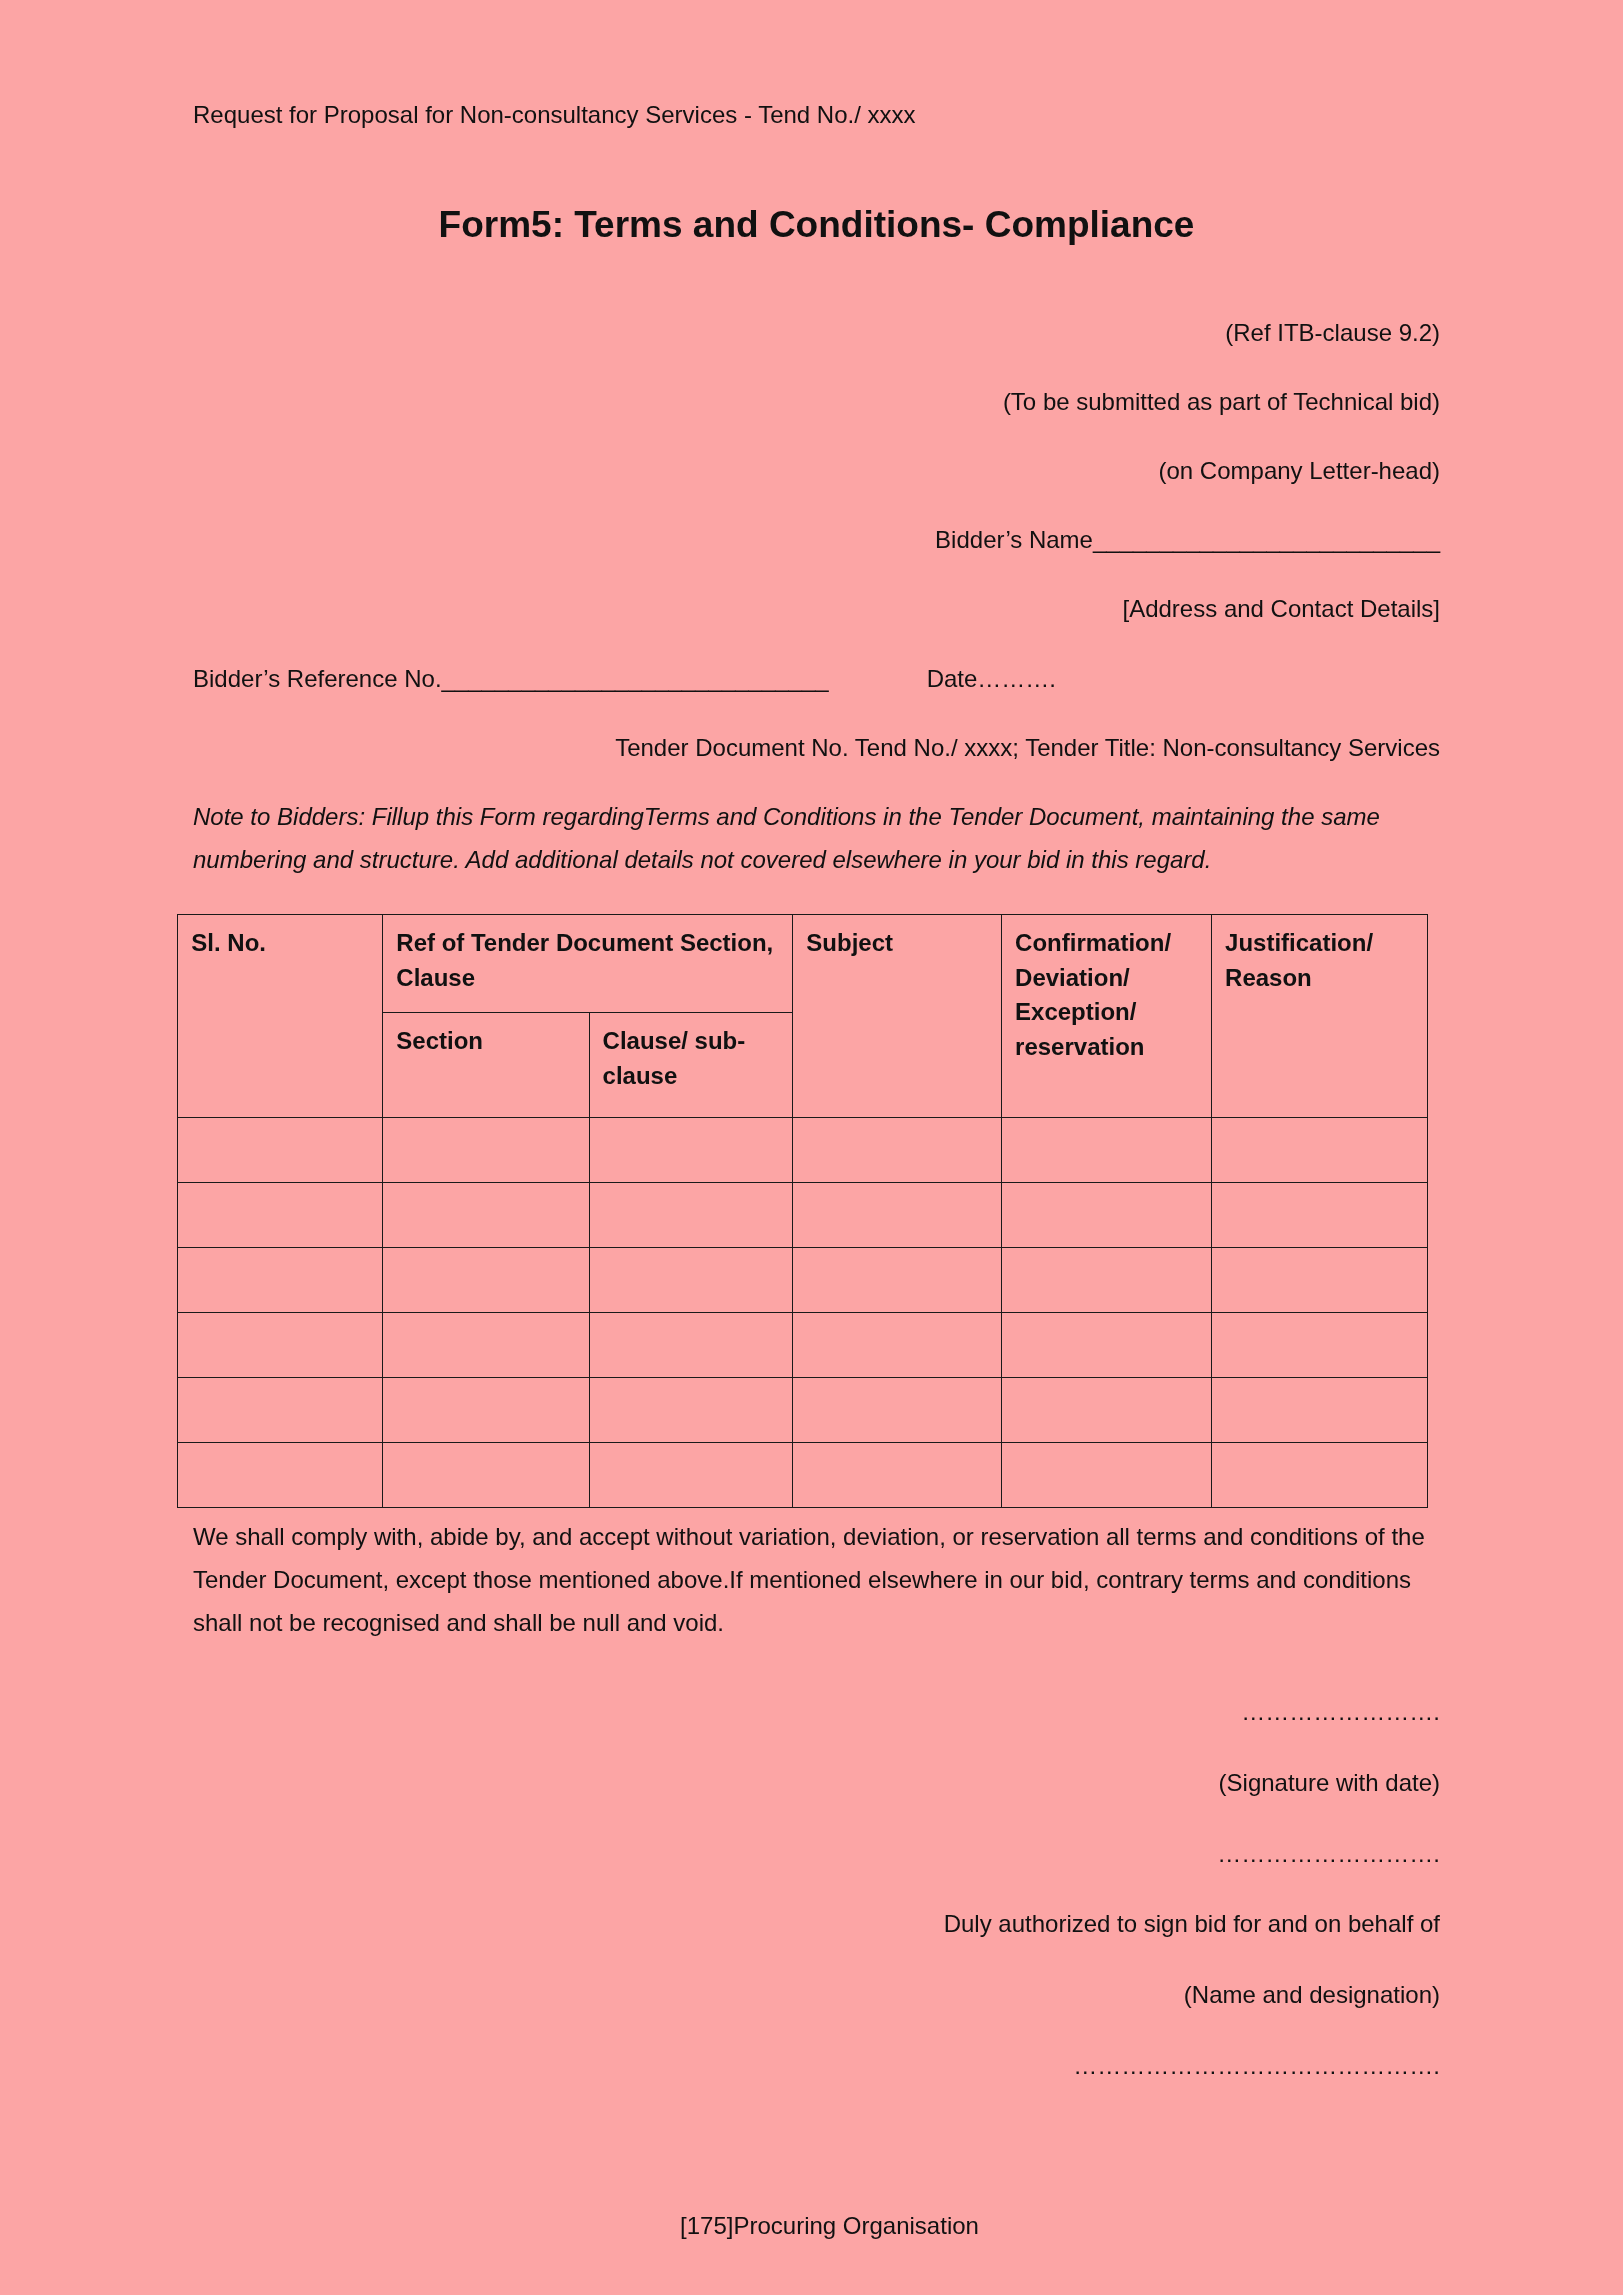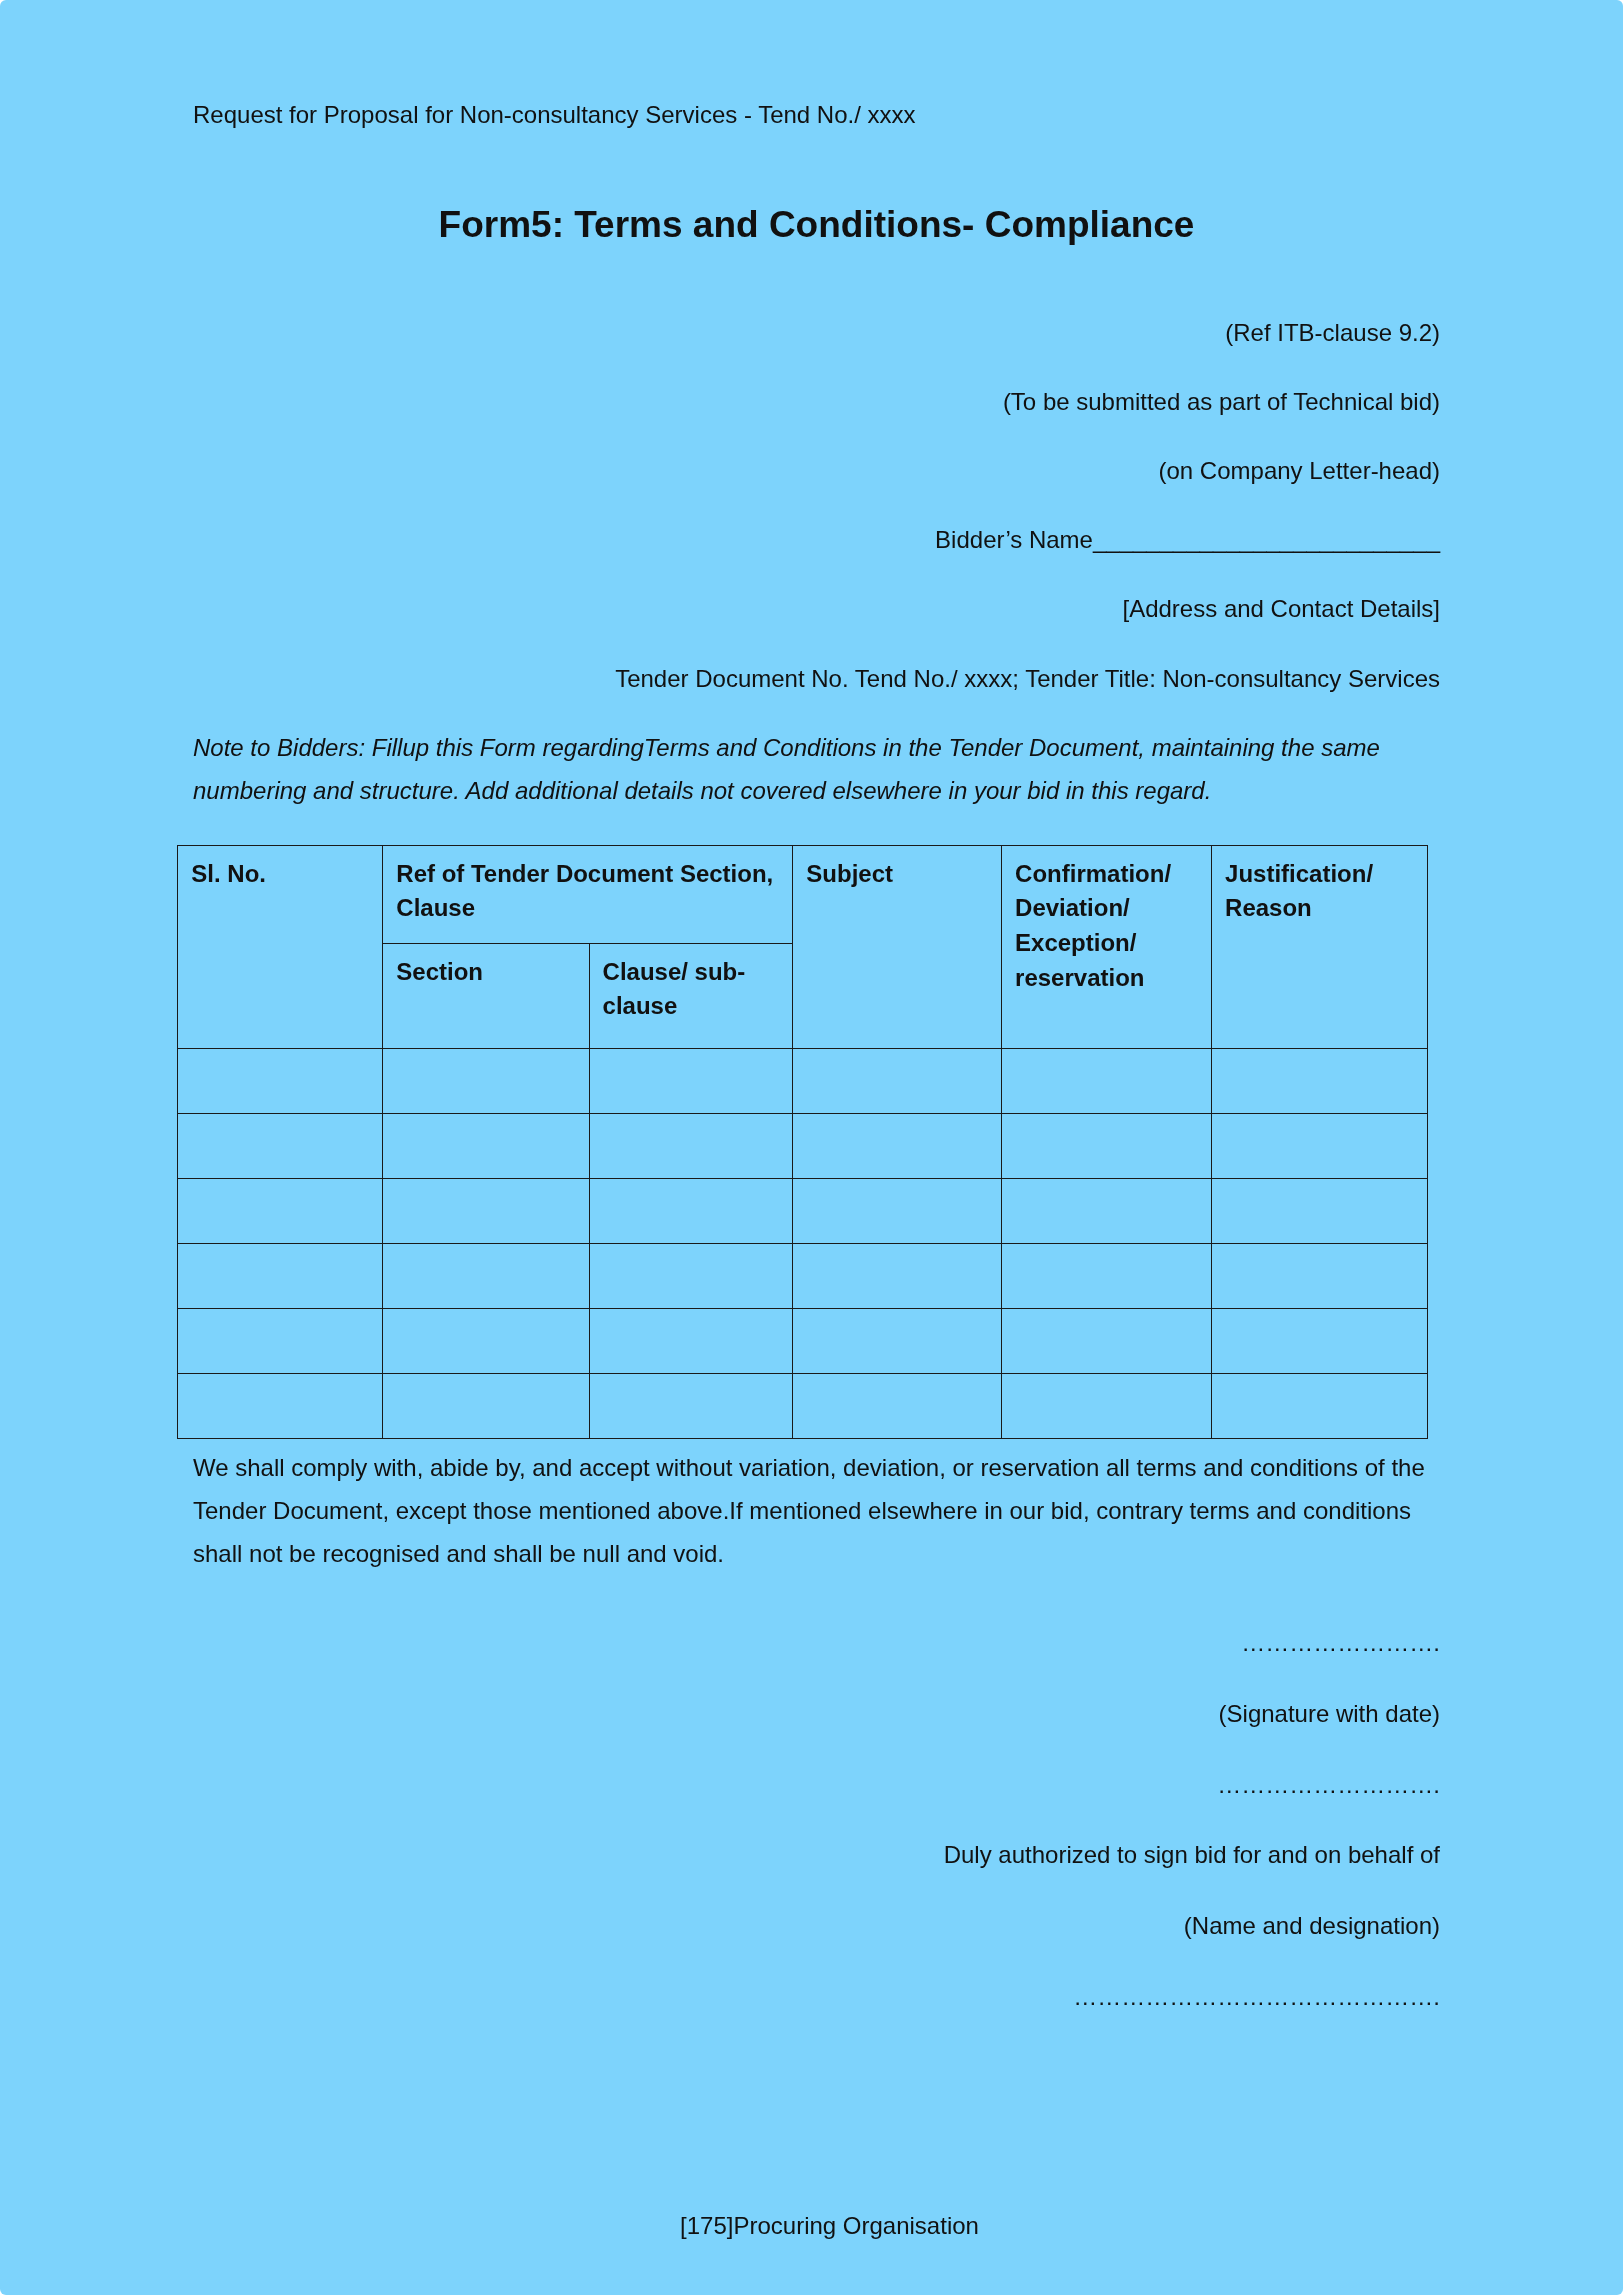--- a/index.html
+++ b/index.html
@@ -1,25 +1,24 @@
 <!DOCTYPE html>
 <html style="font-size:10.5px"><head>
 <meta charset="utf-8">
 <style>
   * { margin: 0; padding: 0; box-sizing: border-box; }
   html, body { background: #ffffff; }
   .page {
     position: relative;
     width: 1623px;
     height: 2295px;
-    background: #7dd3fc;
+    background: #fca5a5;
     font-family: "Liberation Sans", sans-serif;
     color: #111111;
     overflow: hidden;
-    border-radius: 6px;
   }
   .content {
     position: absolute;
     left: 193px;
     top: 98px;
     width: 1247px;
   }
   .doc-header {
     font-size: 24px;
     line-height: 1.4;
@@ -102,20 +101,24 @@
     <div class="doc-header">Request for Proposal for Non-consultancy Services - Tend No./ xxxx</div>
 
     <div class="form-title">Form5: Terms and Conditions- Compliance</div>
 
     <p class="line">(Ref ITB-clause 9.2)</p>
     <p class="line">(To be submitted as part of Technical bid)</p>
     <p class="line">(on Company Letter-head)</p>
     <p class="line">Bidder’s Name__________________________</p>
     <p class="line">[Address and Contact Details]</p>
 
+    <p class="line ref-row">
+      <span>Bidder’s Reference No._____________________________</span>
+      <span class="date-label">Date……….</span>
+    </p>
 
     <p class="line">Tender Document No. Tend No./ xxxx; Tender Title: Non-consultancy Services</p>
 
     <p class="note">Note to Bidders: Fillup this Form regardingTerms and Conditions in the Tender Document, maintaining the same numbering and structure. Add additional details not covered elsewhere in your bid in this regard.</p>
 
     <table class="compliance-table">
       <colgroup>
         <col class="col-sl">
         <col class="col-section">
         <col class="col-clause">

